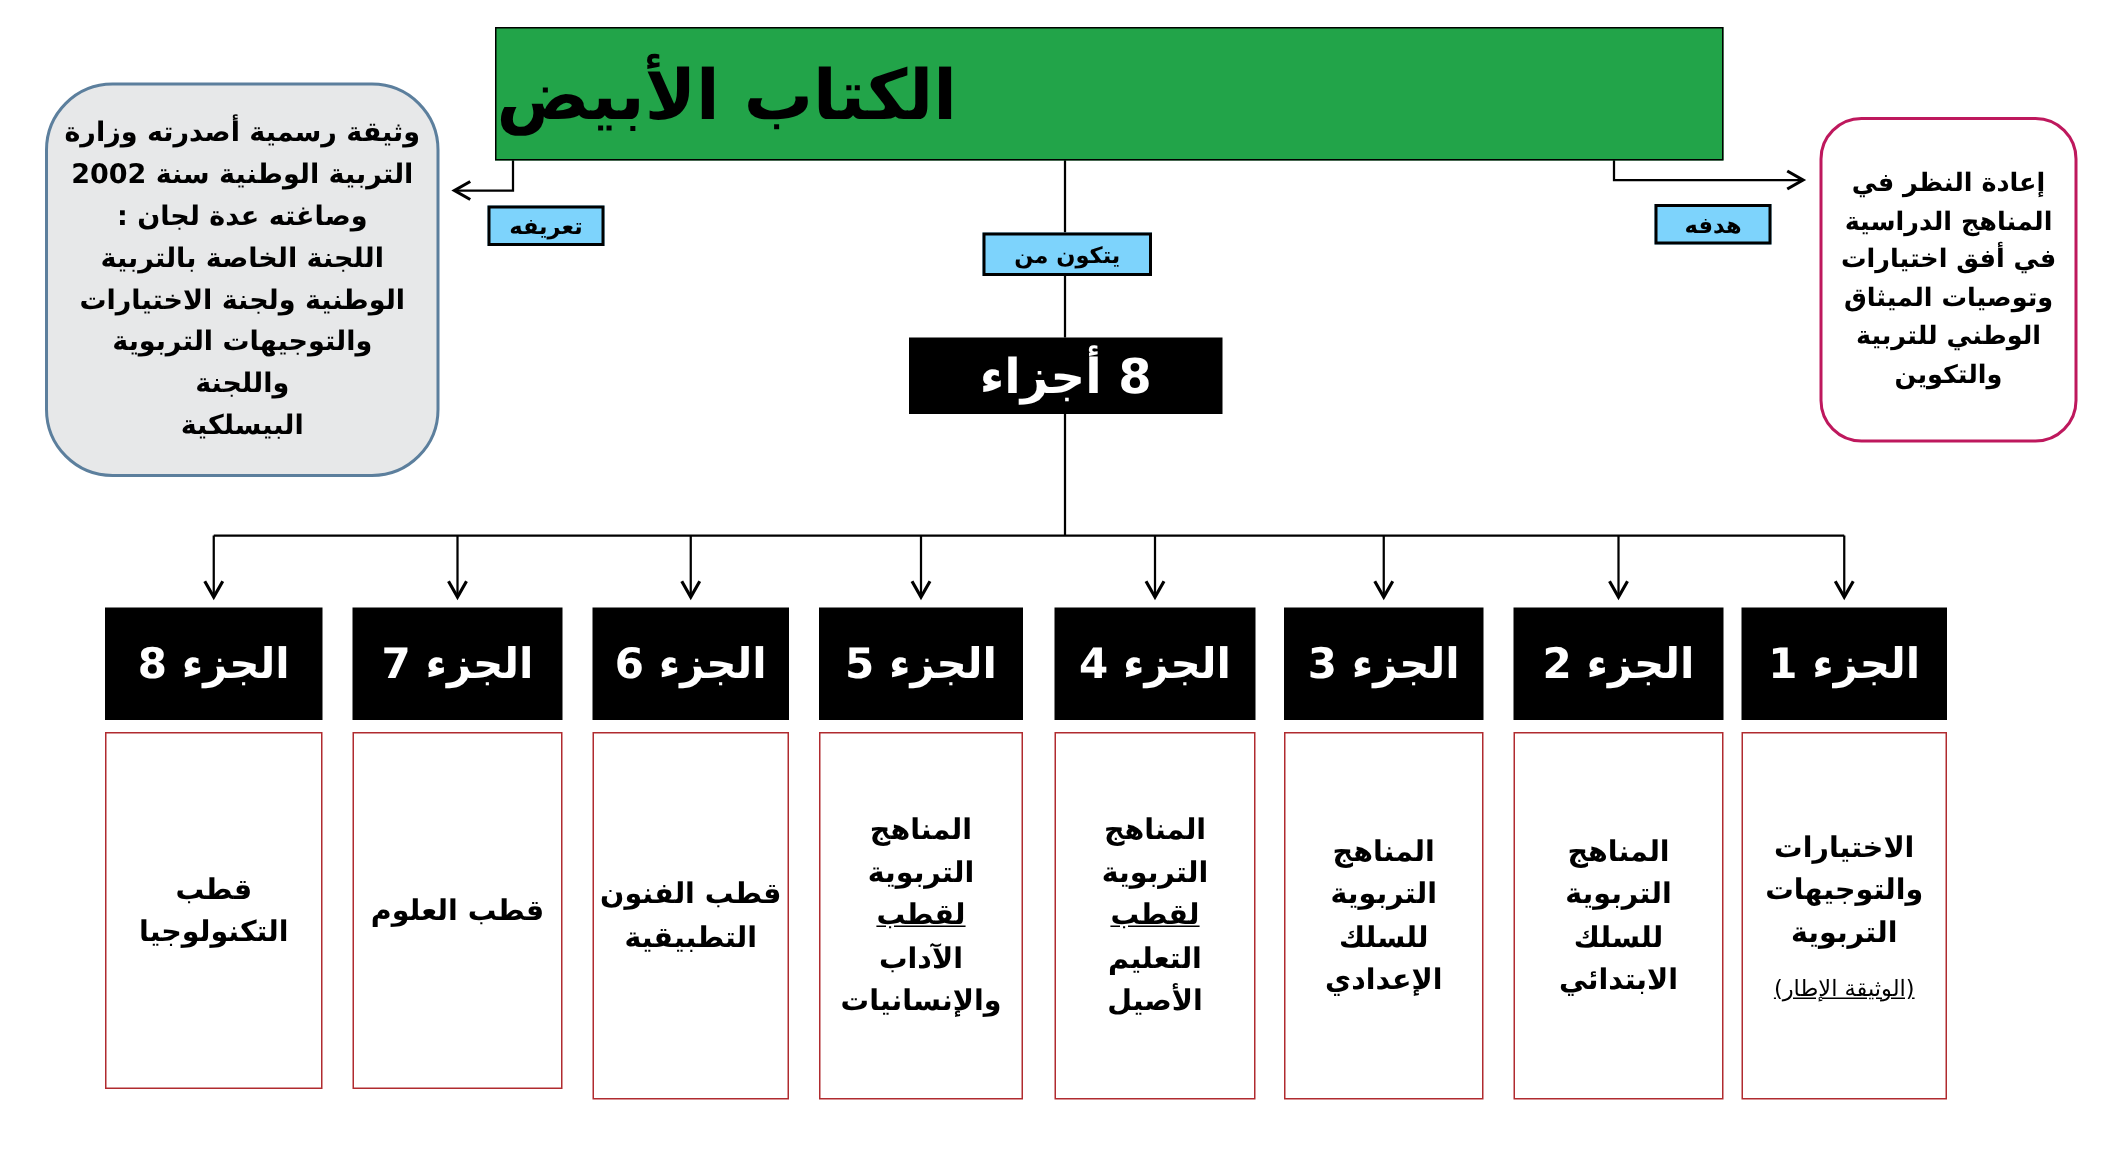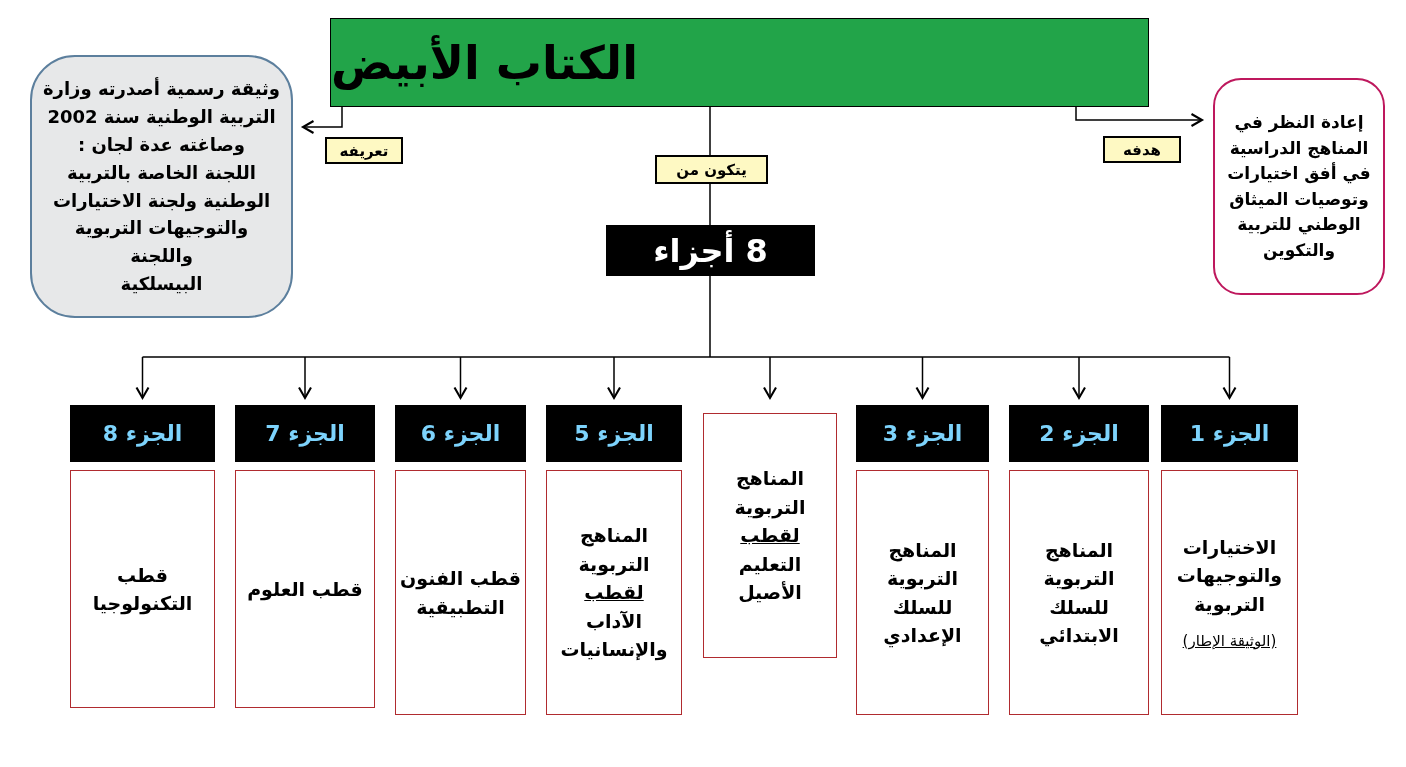--- a/index.html
+++ b/index.html
@@ -23,39 +23,39 @@
     background:#E7E8E9;border:2px solid #5C7F9D;border-radius:45px;
     font-size:18px;line-height:1.55;padding:17px 10px;box-sizing:border-box;
   }
   .callout-right{
     left:1213px;top:78px;width:172px;height:217px;
     background:#fff;border:2px solid #be185d;border-radius:28px;
     font-size:17px;line-height:1.5;padding:4px 6px;box-sizing:border-box;
   }
 
   .label-box{
-    position:absolute;z-index:2;background:#fef9c3;border:2px solid #000;
+    position:absolute;z-index:2;background:#7dd3fc;border:2px solid #000;
     display:flex;align-items:center;justify-content:center;
     font-size:15px;font-weight:bold;box-sizing:border-box;
   }
   .label-definition{left:325px;top:137px;width:78px;height:27px;}
   .label-goal{left:1103px;top:136px;width:78px;height:27px;}
   .label-consists{left:655px;top:155px;width:113px;height:29px;}
 
   .count-box{
     position:absolute;left:606px;top:225px;width:209px;height:51px;z-index:2;
     background:#000;color:#fff;display:flex;align-items:center;justify-content:center;
     font-size:32px;font-weight:bold;
   }
 
   .col{position:absolute;top:405px;z-index:2;}
   .col-header{
-    height:57px;background:#000;color:#7dd3fc;
+    height:75px;background:#000;color:#ffffff;
     display:flex;align-items:center;justify-content:center;
-    font-size:22px;font-weight:bold;
+    font-size:28px;font-weight:bold;
   }
   .col-body{
     margin-top:8px;height:245px;background:#fff;border:1.5px solid #B02B2F;
     display:flex;align-items:center;justify-content:center;
     box-sizing:border-box;padding:0 4px;
   }
   .col-p7 .col-body,.col-p8 .col-body{height:238px;}
   .body-text{
     white-space:pre-line;text-align:center;color:#000;
     font-size:19px;font-weight:bold;line-height:1.5;
@@ -153,20 +153,21 @@
     <div class="col-header" dir="rtl" lang="ar">الجزء 3</div>
     <div class="col-body">
       <div class="body-text" dir="rtl" lang="ar"><span class="seg">المناهج
 التربوية
 للسلك
 الإعدادي</span><span class="seg-u"></span><span class="seg"></span></div>
     </div>
   </div>
 
   <div class="col col-p4">
+    <div class="col-header" dir="rtl" lang="ar">الجزء 4</div>
     <div class="col-body">
       <div class="body-text" dir="rtl" lang="ar"><span class="seg">المناهج
 التربوية
 </span><span class="seg-u">لقطب</span><span class="seg">
 التعليم
 الأصيل</span></div>
     </div>
   </div>
 
   <div class="col col-p5">

